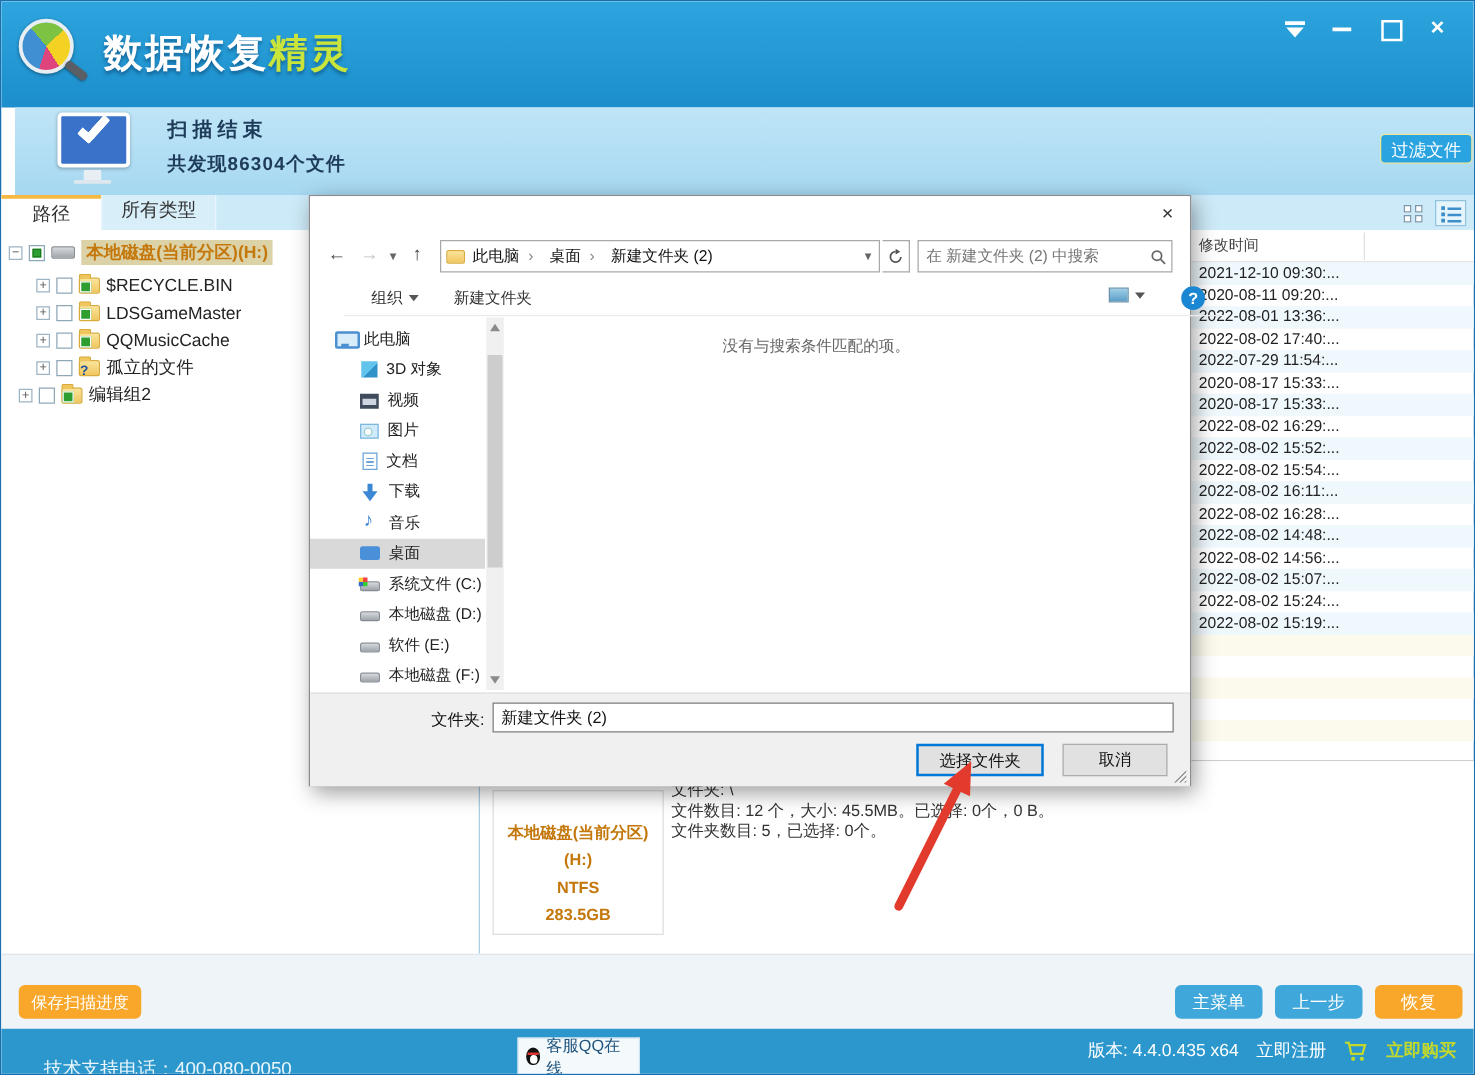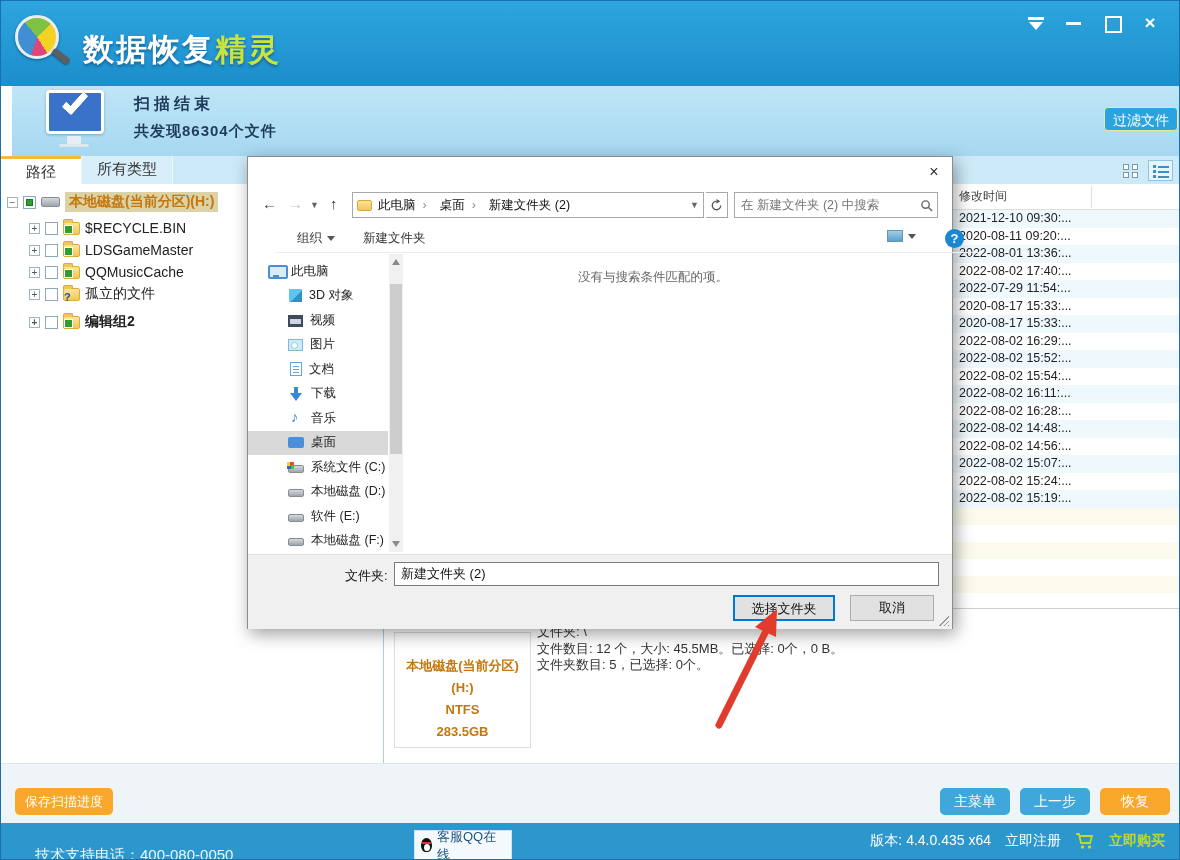--- a/index.html
+++ b/index.html
@@ -1,21 +1,21 @@
 <!DOCTYPE html>
 <html><head>
 <meta charset="utf-8">
 <style>
   html,body{margin:0;padding:0;background:#fff;}
   *{box-sizing:border-box;font-family:"Liberation Sans","DejaVu Sans",sans-serif;}
   #window{position:relative;width:1180px;height:860px;overflow:hidden;border:1px solid #1a6fae;background:#fff;}
 
   
   .titlebar{position:absolute;left:0;top:0;width:100%;height:85px;background:linear-gradient(#2ea5de,#1b8ecb);}
-  .logo{position:absolute;left:14px;top:14px;display:flex;align-items:flex-end;gap:12px;}
+  .logo{position:absolute;left:14px;top:14px;display:flex;align-items:center;gap:12px;}
   .logo-icon{width:56px;height:56px;position:relative;}
   .logo-pie{width:44px;height:44px;border-radius:50%;background:conic-gradient(from -40deg,#7dc242 0 24%,#f4d224 24% 52%,#e0447c 52% 66%,#3f8fd2 66% 100%);border:3px solid #e9eef2;box-shadow:0 1px 3px rgba(0,0,0,.4);}
   .logo-handle{position:absolute;left:36px;top:38px;width:20px;height:7px;background:#5a5f66;transform:rotate(38deg);border-radius:3px;box-shadow:0 1px 2px rgba(0,0,0,.4);}
   .logo-text{font-size:31px;font-weight:bold;color:#fff;letter-spacing:2px;text-shadow:0 2px 3px rgba(0,40,80,.45);}
   .logo-text .accent{color:#c9e43a;}
   .win-controls{position:absolute;right:18px;top:12px;display:flex;gap:16px;align-items:center;}
   .wc{width:22px;height:20px;color:#fff;font-size:16px;line-height:20px;text-align:center;cursor:pointer;position:relative;}
   .wc-menu .bar{position:absolute;left:3px;top:4px;width:16px;height:3px;background:#fff;}
   .wc-menu .tri{position:absolute;left:4px;top:9px;width:0;height:0;border-left:7px solid transparent;border-right:7px solid transparent;border-top:8px solid #fff;}
   .wc-max::before{content:"";position:absolute;left:4px;top:3px;width:13px;height:13px;border:2px solid #fff;}
@@ -247,21 +247,21 @@
       <span class="cb"></span>
       <span class="folder badge-g"></span>
       <span>QQMusicCache</span>
     </div>
     <div class="trow" style="top:99px;padding-left:28px;">
       <span class="exp exp-plus"></span>
       <span class="cb"></span>
       <span class="folder badge-q"></span>
       <span>孤立的文件</span>
     </div>
-    <div class="trow" style="top:127px;padding-left:28px;font-weight:bold;">
+    <div class="trow" style="top:121px;padding-left:14px;">
       <span class="exp exp-plus"></span>
       <span class="cb"></span>
       <span class="folder badge-g"></span>
       <span>编辑组2</span>
     </div>
   </div>
 
   <div class="list-header">
     <span class="col-label">修改时间</span>
     <span class="col-sep"></span>

